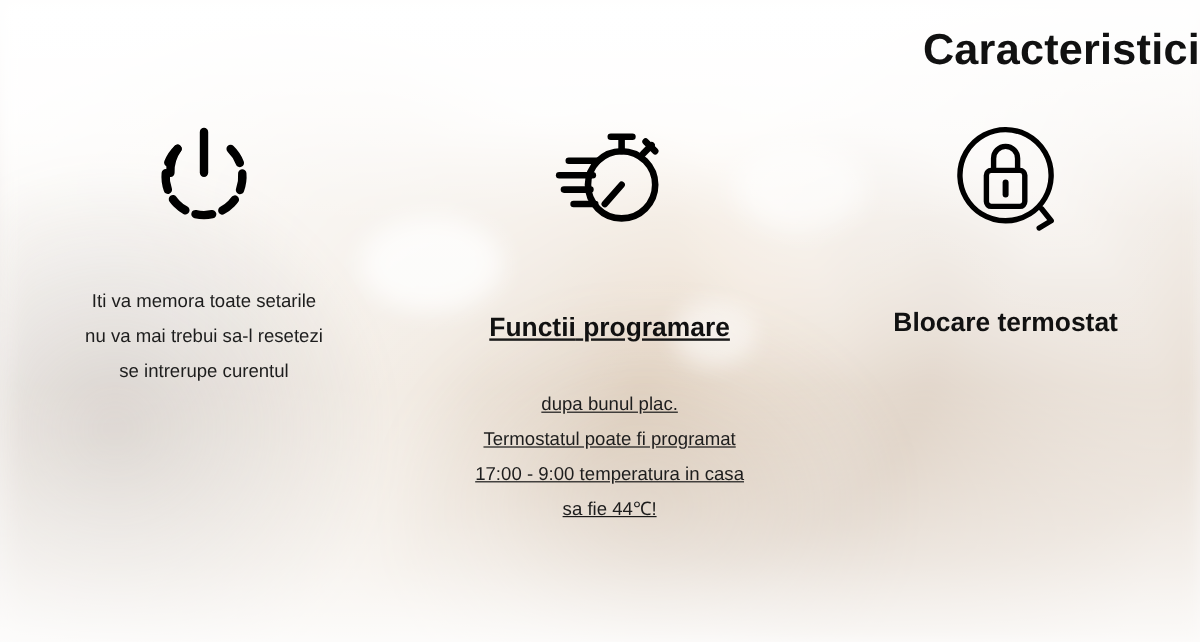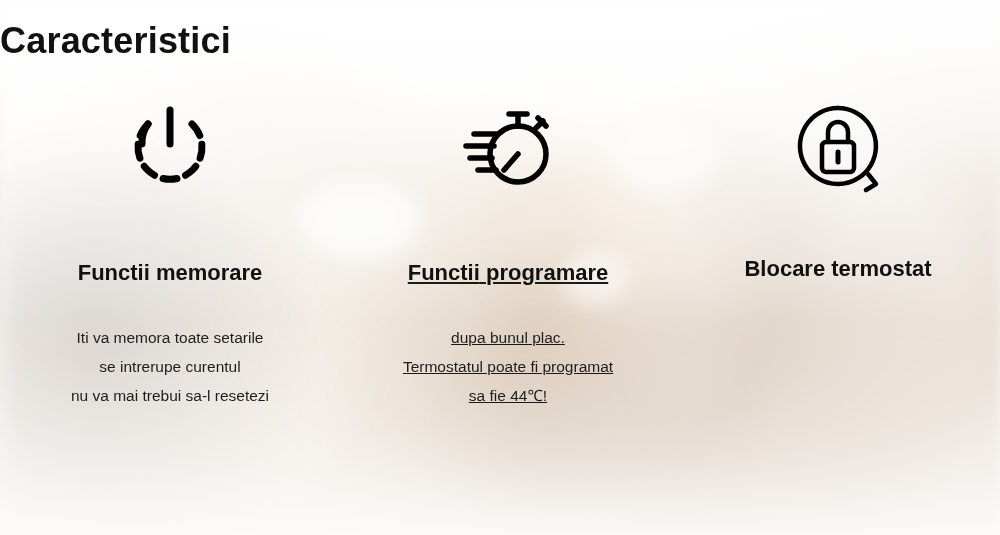--- a/index.html
+++ b/index.html
@@ -92,21 +92,21 @@
     z-index: 2;
     width: 1000px;
     height: 535px;
   }
 
   .title {
     position: absolute;
     top: 20px;
     left: 0;
     width: 1000px;
-    text-align: left;
+    text-align: right;
     font-size: 36px;
     font-weight: bold;
     letter-spacing: 0.2px;
     color: #111111;
   }
 
   .columns {
     position: absolute;
     top: 92px;
     left: 0;
@@ -174,28 +174,24 @@
       <div class="col col-1">
         <div class="icon-wrap">
           <svg width="100" height="100" viewBox="0 0 100 100" aria-hidden="true">
             <g fill="none" stroke="#000000" stroke-width="7" stroke-linecap="round">
               <path d="M50 12 L50 46"></path>
               <path d="M28 26 A32 32 0 1 0 72 26" stroke-dasharray="14 9"></path>
               <path d="M28 26 A32 32 0 0 0 22 46" stroke-dasharray="0"></path>
             </g>
           </svg>
         </div>
-        <div class="card-title">
-          <span>Functii</span>
-          <span>memorare</span>
-        </div>
         <div class="card-body">
           <span>Iti va memora toate setarile</span>
+          <span>nu va mai trebui sa-l resetezi</span>
           <span>se intrerupe curentul</span>
-          <span>nu va mai trebui sa-l resetezi</span>
         </div>
       </div>
 
       <div class="col col-2">
         <div class="icon-wrap">
           <svg width="108" height="100" viewBox="0 0 108 100" aria-hidden="true">
             <g fill="none" stroke="#000000" stroke-width="5.5" stroke-linecap="round">
               <circle cx="64" cy="56" r="28"></circle>
               <path d="M64 28 L64 18"></path>
               <path d="M55 16 L73 16"></path>
@@ -209,20 +205,21 @@
             </g>
           </svg>
         </div>
         <div class="card-title">
           <span>Functii</span>
           <span>programare</span>
         </div>
         <div class="card-body">
           <span>dupa bunul plac.</span>
           <span>Termostatul poate fi programat</span>
+          <span>17:00 - 9:00 temperatura in casa</span>
           <span>sa fie 44℃!</span>
         </div>
       </div>
 
       <div class="col col-3">
         <div class="icon-wrap">
           <svg width="96" height="100" viewBox="0 0 96 100" aria-hidden="true">
             <g fill="none" stroke="#000000" stroke-width="4.5" stroke-linecap="round" stroke-linejoin="round">
               <path d="M48 10 A38 38 0 1 1 47.9 10"></path>
               <rect x="32" y="44" width="32" height="30" rx="4"></rect>

